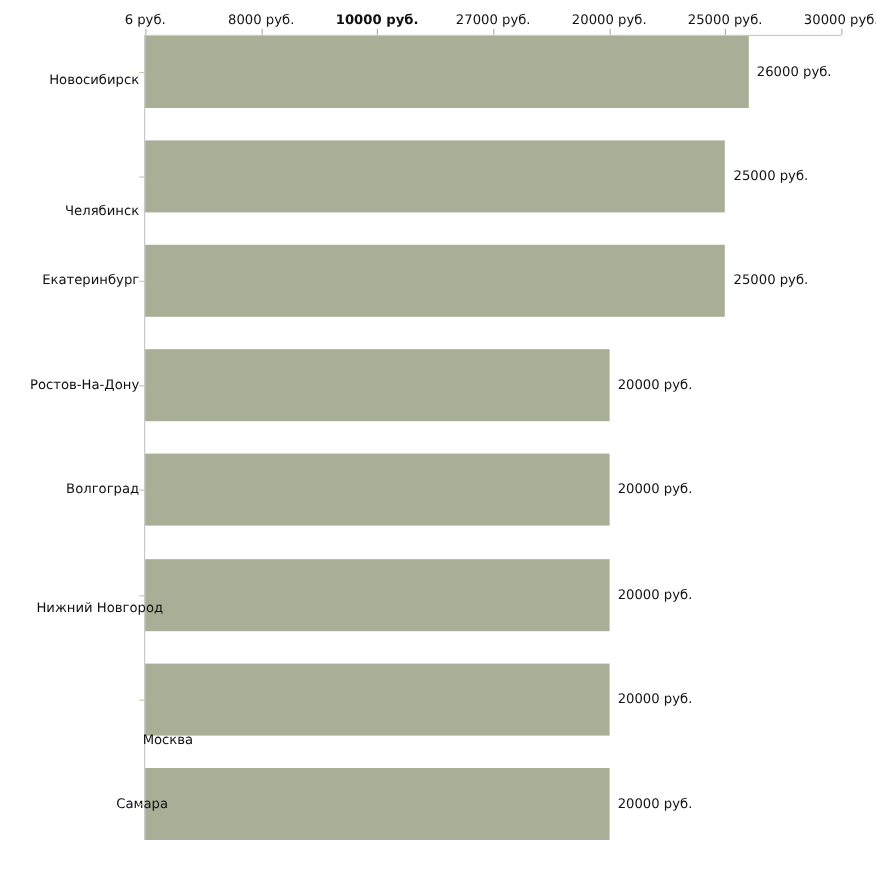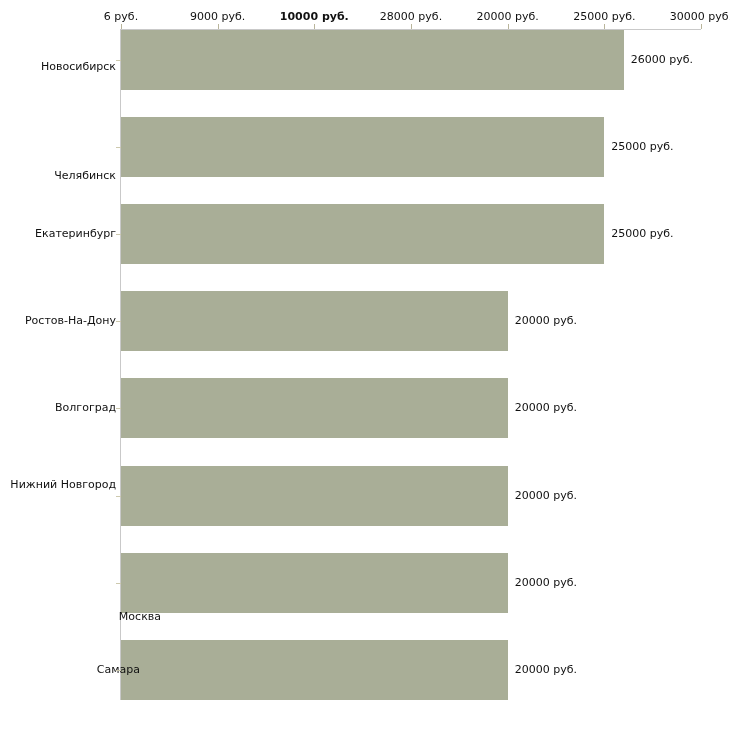--- a/index.html
+++ b/index.html
@@ -64,25 +64,25 @@
 </head>
 <body>
 
 <div class="chart">
   <div class="haxis" id="haxis" style="left: 121px; top: 29px; width: 580px; background: rgb(201, 201, 201);"></div>
   <div class="vaxis" id="vaxis" style="left: 120px; top: 29px; height: 671px; background: rgb(201, 201, 201);"></div>
   <div id="xaxis-ticks">
       <div class="xtick" style="left: 121px; top: 24px; background: rgb(185, 181, 155);"></div>
       <div class="xtick-label" style="left: 121px;">6 руб.</div>
       <div class="xtick" style="left: 217.7px; top: 24px; background: rgb(185, 181, 155);"></div>
-      <div class="xtick-label" style="left: 217.7px;">9000 руб.</div>
+      <div class="xtick-label" style="left: 217.7px;">8000 руб.</div>
       <div class="xtick" style="left: 314.3px; top: 24px; background: rgb(185, 181, 155);"></div>
       <div class="xtick-label" style="left: 314.3px; font-weight: bold;">10000 руб.</div>
       <div class="xtick" style="left: 411px; top: 24px; background: rgb(185, 181, 155);"></div>
-      <div class="xtick-label" style="left: 411px;">28000 руб.</div>
+      <div class="xtick-label" style="left: 411px;">27000 руб.</div>
       <div class="xtick" style="left: 507.7px; top: 24px; background: rgb(185, 181, 155);"></div>
       <div class="xtick-label" style="left: 507.7px;">20000 руб.</div>
       <div class="xtick" style="left: 604.3px; top: 24px; background: rgb(185, 181, 155);"></div>
       <div class="xtick-label" style="left: 604.3px;">25000 руб.</div>
       <div class="xtick" style="left: 701px; top: 24px; background: rgb(185, 181, 155);"></div>
       <div class="xtick-label" style="left: 701px;">30000 руб.</div>
     </div>
   <div id="bars">
       <div class="bar" style="left: 121px; top: 29.5px; width: 502.7px; height: 60px; background: rgb(169, 174, 151);"></div>
       <div class="cat-label" style="top: 60px; height: 14px; line-height: 14px;">Новосибирск</div>
@@ -98,21 +98,21 @@
       <div class="val-label" style="left: 611.3px; top: 226.9px; height: 14px; line-height: 14px;">25000 руб.</div>
       <div class="bar" style="left: 121px; top: 291.1px; width: 386.7px; height: 60px; background: rgb(169, 174, 151);"></div>
       <div class="cat-label" style="top: 314.1px; height: 14px; line-height: 14px;">Ростов-На-Дону</div>
       <div class="cat-tick" style="left: 116px; top: 321px; background: rgb(205, 201, 174);"></div>
       <div class="val-label" style="left: 514.7px; top: 314.1px; height: 14px; line-height: 14px;">20000 руб.</div>
       <div class="bar" style="left: 121px; top: 378.3px; width: 386.7px; height: 60px; background: rgb(169, 174, 151);"></div>
       <div class="cat-label" style="top: 401.3px; height: 14px; line-height: 14px;">Волгоград</div>
       <div class="cat-tick" style="left: 116px; top: 408px; background: rgb(205, 201, 174);"></div>
       <div class="val-label" style="left: 514.7px; top: 401.3px; height: 14px; line-height: 14px;">20000 руб.</div>
       <div class="bar" style="left: 121px; top: 465.5px; width: 386.7px; height: 60px; background: rgb(169, 174, 151);"></div>
-      <div class="cat-label" style="top: 478px; height: 14px; line-height: 14px;">Нижний Новгород</div>
+      <div class="cat-label" style="top: 500px; height: 14px; line-height: 14px; padding-left: 20px;">Нижний Новгород</div>
       <div class="cat-tick" style="left: 116px; top: 496px; background: rgb(205, 201, 174);"></div>
       <div class="val-label" style="left: 514.7px; top: 488.5px; height: 14px; line-height: 14px;">20000 руб.</div>
       <div class="bar" style="left: 121px; top: 552.7px; width: 386.7px; height: 60px; background: rgb(169, 174, 151);"></div>
       <div class="cat-label" style="top: 610px; height: 14px; line-height: 14px; margin-left: 45px;">Москва</div>
       <div class="cat-tick" style="left: 116px; top: 583px; background: rgb(205, 201, 174);"></div>
       <div class="val-label" style="left: 514.7px; top: 575.7px; height: 14px; line-height: 14px;">20000 руб.</div>
       <div class="bar" style="left: 121px; top: 639.9px; width: 386.7px; height: 60px; background: rgb(169, 174, 151);"></div>
       <div class="cat-label" style="top: 662.9px; height: 14px; line-height: 14px; margin-left: 24px;">Самара</div>
       <div class="cat-tick" style="left: 116px; top: 670px; background: rgb(205, 201, 174);"></div>
       <div class="val-label" style="left: 514.7px; top: 662.9px; height: 14px; line-height: 14px;">20000 руб.</div>

